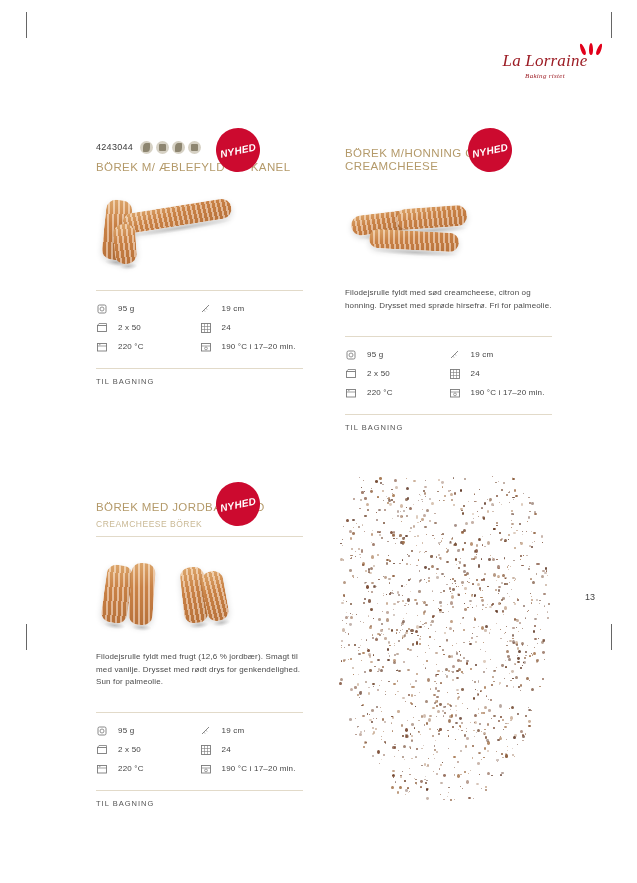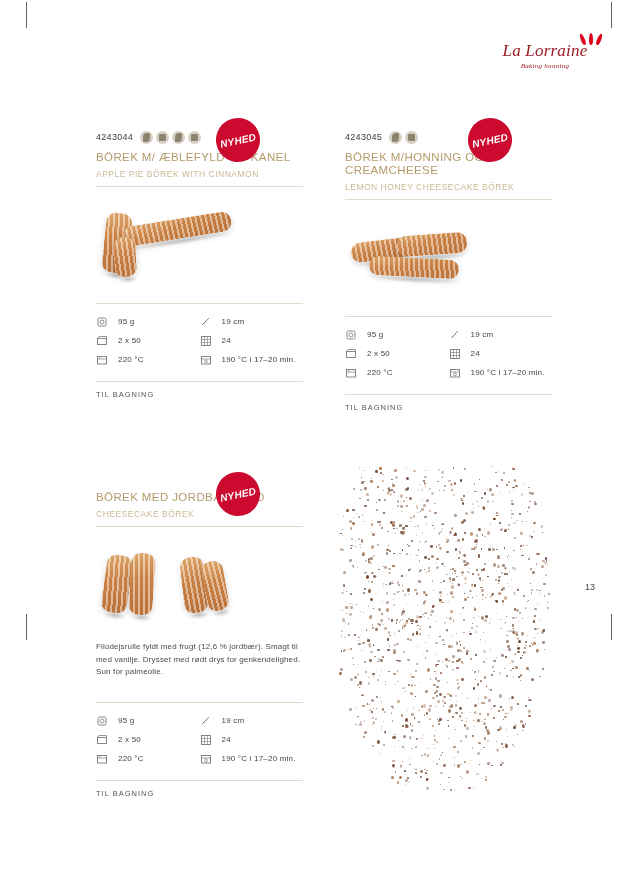--- a/index.html
+++ b/index.html
@@ -10,21 +10,21 @@
     width: 637px;
     height: 883px;
     background: #ffffff;
     font-family: "Liberation Sans", sans-serif;
     position: relative;
     overflow: hidden;
     color: #3a3a3a;
   }
   .page {
     position: absolute;
-    left: 0; top: 2px;
+    left: 0; top: 12px;
     width: 637px;
     height: 638px;
     background: #fff;
   }
   
   .crop {
     position: absolute;
     background: #666;
   }
   .crop.v { width: 1px; height: 26px; }
@@ -254,21 +254,21 @@
   <div class="crop v" style="left:26px; bottom:0;"></div>
   <div class="crop v" style="left:611px; bottom:0;"></div>
 
   <div class="logo-wrap">
     <div class="logo-leaf">
       <span style="transform:rotate(-22deg); left:-10px;"></span>
       <span style="transform:rotate(0deg); left:-4px;"></span>
       <span style="transform:rotate(22deg); left:2px;"></span>
     </div>
     <div class="logo-name">La Lorraine</div>
-    <div class="logo-tag">Baking honning</div>
+    <div class="logo-tag">Baking ristet</div>
   </div>
 
   <div class="product p1">
     <div class="badge">NYHED</div>
     <div class="code-row">
       <div class="code">4243044</div>
       <div class="diet-icons">
         <span class="diet-icon leaf">
             <i></i>
           </span>
@@ -277,21 +277,20 @@
           </span>
         <span class="diet-icon milk">
             <i></i>
           </span>
         <span class="diet-icon egg sq">
             <i></i>
           </span>
       </div>
     </div>
     <div class="title">BÖREK M/ ÆBLEFYLD OG KANEL</div>
-    <div class="subtitle">APPLE PIE BÖREK WITH CINNAMON</div>
 
     <div class="photo">
       <div class="roll shadow" style="left:8px; top:8px; width:26px; height:60px; transform:rotate(6deg);"></div>
       <div class="roll shadow" style="left:26px; top:14px; width:110px; height:20px; transform:rotate(-9deg);"></div>
       <div class="roll shadow" style="left:18px; top:32px; width:22px; height:40px; transform:rotate(-4deg);"></div>
     </div>
 
 
     <div class="specs">
       <div class="spec-row">
@@ -355,40 +354,29 @@
           </span>
           <span class="spec-val">190 °C i 17–20 min.</span>
         </div>
       </div>
       <div class="til">TIL BAGNING</div>
     </div>
   </div>
 
   <div class="product p2">
     <div class="badge">NYHED</div>
-    <div class="code-row">
-      <div class="code">4243045</div>
-      <div class="diet-icons">
-        <span class="diet-icon leaf">
-            <i></i>
-          </span>
-        <span class="diet-icon wheat sq">
-            <i></i>
-          </span>
-      </div>
-    </div>
     <div class="title">BÖREK M/HONNING OG CREAMCHEESE</div>
-    <div class="subtitle">LEMON HONEY CHEESECAKE BÖREK</div>
 
     <div class="photo">
       <div class="roll shadow" style="left:6px; top:22px; width:60px; height:20px; transform:rotate(-7deg);"></div>
       <div class="roll shadow" style="left:52px; top:16px; width:70px; height:21px; transform:rotate(-4deg);"></div>
       <div class="roll shadow" style="left:24px; top:40px; width:90px; height:19px; transform:rotate(3deg);"></div>
     </div>
 
+    <div class="desc">Filodejsrulle fyldt med sød creamcheese, citron og honning. Drysset med sprøde hirsefrø. Fri for palmeolie.</div>
 
     <div class="specs">
       <div class="spec-row">
         <div class="spec-cell">
           <span class="spec-icon">
             <svg class="ic" width="12" height="12" viewBox="0 0 12 12">
                 <rect x="2" y="2" width="8" height="8" rx="1.5" fill="none" stroke="#7a7a7a" stroke-width="0.9"></rect>
                 <circle cx="6" cy="6" r="2" fill="none" stroke="#7a7a7a" stroke-width="0.8"></circle>
               </svg>
           </span>
@@ -446,21 +434,21 @@
           <span class="spec-val">190 °C i 17–20 min.</span>
         </div>
       </div>
       <div class="til">TIL BAGNING</div>
     </div>
   </div>
 
   <div class="product p3">
     <div class="badge">NYHED</div>
     <div class="title">BÖREK MED JORDBÆRFYLD</div>
-    <div class="subtitle">CHEESECAKE BÖREK</div>
+    <div class="subtitle">CREAMCHEESE BÖREK</div>
 
     <div class="photo">
       <div class="roll shadow" style="left:8px; top:10px; width:26px; height:58px; transform:rotate(8deg);"></div>
       <div class="roll shadow" style="left:34px; top:8px; width:24px; height:62px; transform:rotate(4deg);"></div>
       <div class="roll shadow" style="left:86px; top:12px; width:24px; height:56px; transform:rotate(-6deg);"></div>
       <div class="roll shadow" style="left:108px; top:16px; width:22px; height:50px; transform:rotate(-10deg);"></div>
     </div>
 
     <div class="desc">Filodejsrulle fyldt med frugt (12,6 % jordbær). Smagt til med vanilje. Drysset med rødt drys for genkendelighed. Sun for palmeolie.</div>
 

